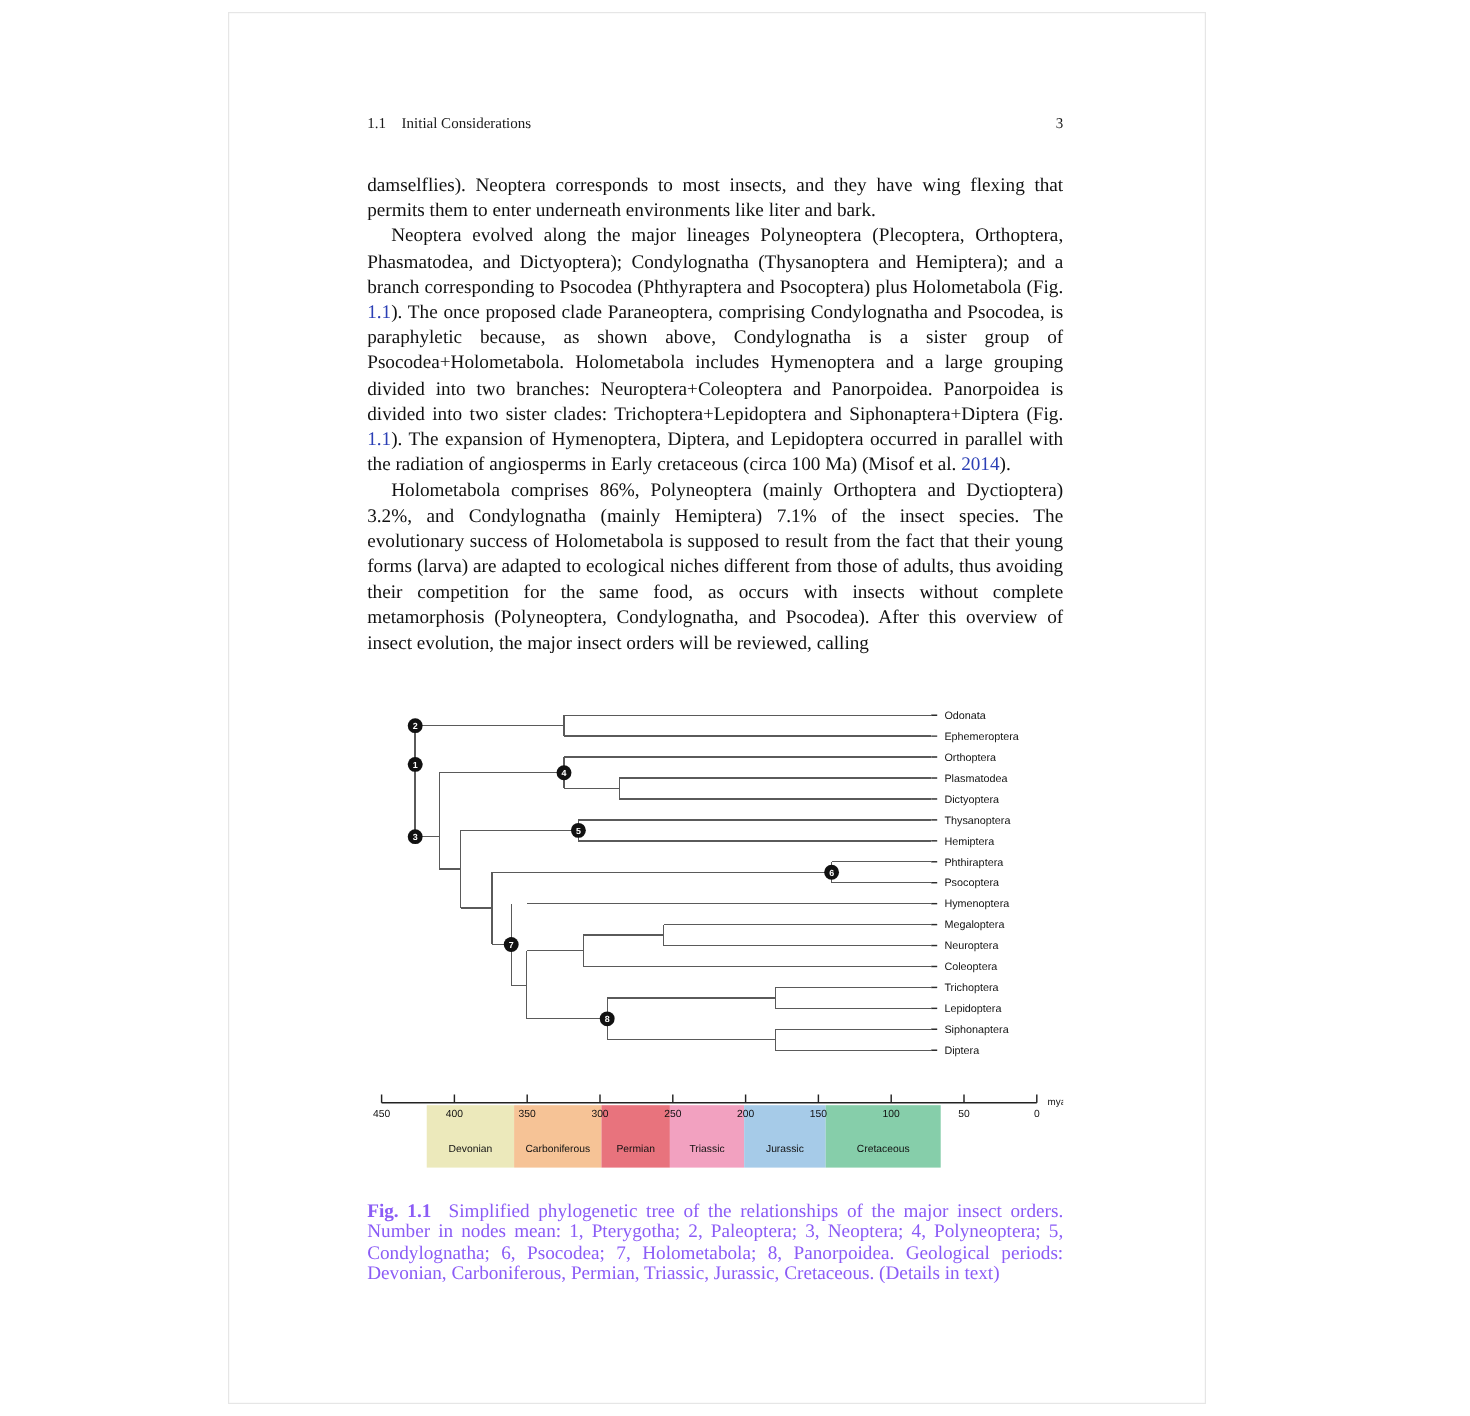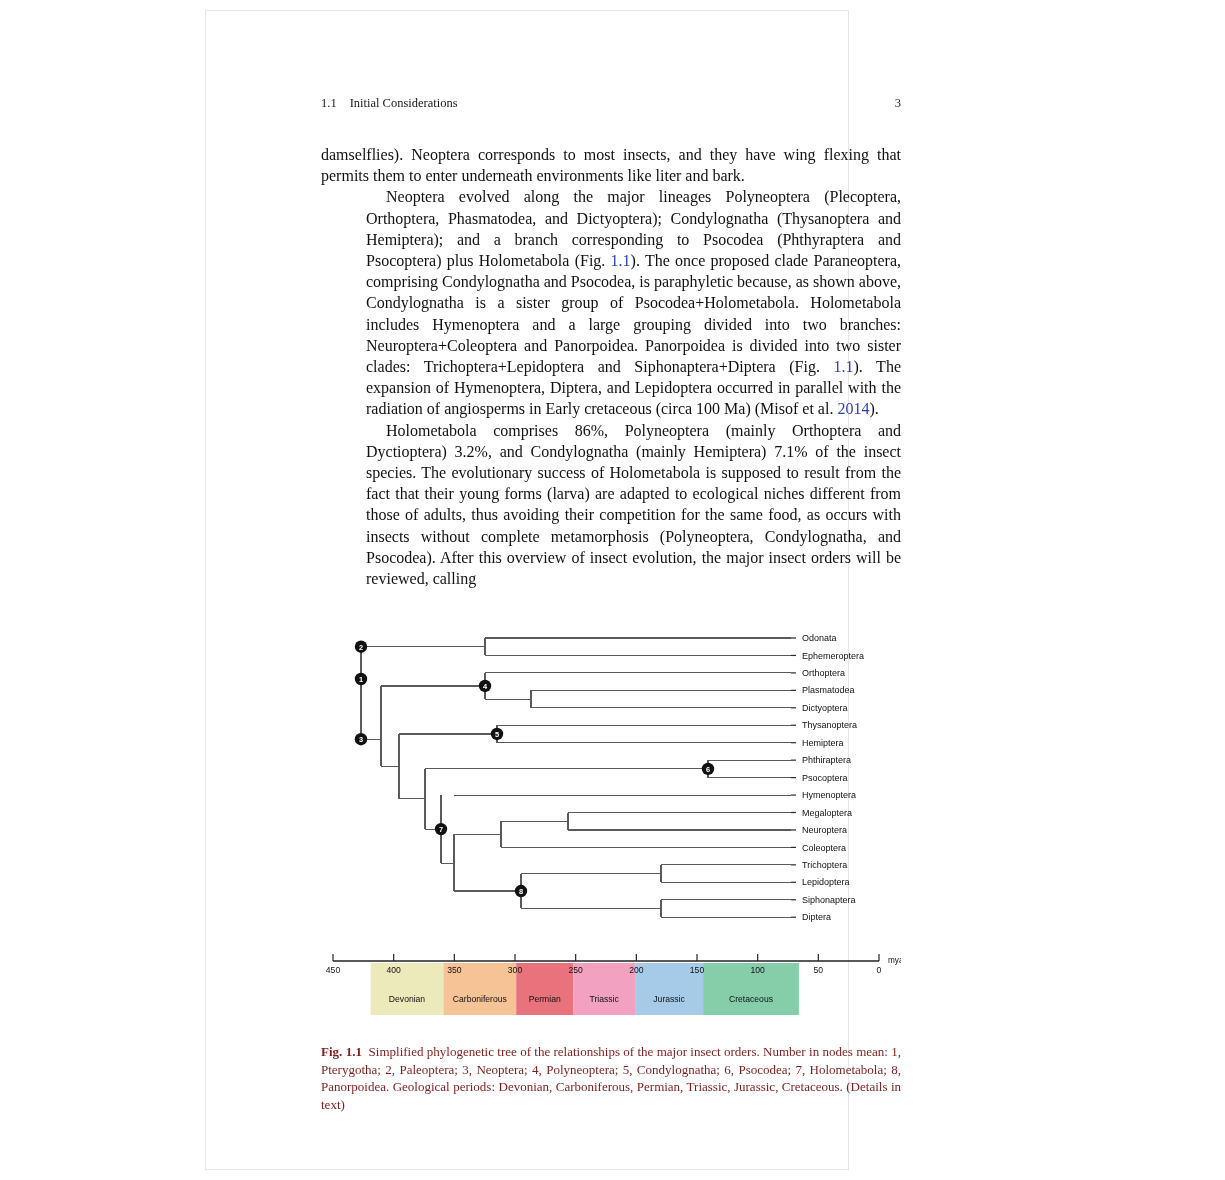--- a/index.html
+++ b/index.html
@@ -9,23 +9,23 @@
   }
   body {
     width: 1225px;
     height: 1180px;
     font-family: "Liberation Serif", serif;
     position: relative;
     overflow: hidden;
   }
   .page-sheet {
     position: absolute;
-    left: 205px;
+    left: 190px;
     top: 10px;
-    width: 644px;
+    width: 815px;
     height: 1160px;
     background: #ffffff;
     border: 1px solid #e6e6e6;
     box-sizing: border-box;
   }
   .content {
     position: absolute;
     left: 115px;
     top: 85px;
     width: 580px;
@@ -44,21 +44,21 @@
 
   
   .para {
     font-size: 16px;
     line-height: 21.2px;
     color: #111111;
     text-align: justify;
     margin: 0;
     text-indent: 0;
   }
-  .para + .para { text-indent: 20px; margin-left: 45px; }
+  .para + .para { text-indent: 20px; }
   .lnk { color: #2b3fb5; }
 
   
   .figure {
     margin-top: 36px;
     position: relative;
   }
   .tree-wrap {
     position: relative;
     width: 580px;
@@ -69,23 +69,23 @@
   .timescale-wrap {
     position: relative;
     width: 580px;
     height: 78px;
     margin-top: 8px;
   }
   .timescale-wrap svg { display: block; }
 
   .caption {
     margin-top: 22px;
-    font-size: 13px;
+    font-size: 16px;
     line-height: 17.5px;
-    color: #7f1d1d;
+    color: #8b5cf6;
     text-align: justify;
   }
   .caption b { font-weight: bold; }
 </style>
 </head>
 <body>
 
 <div class="page-sheet">
   <div class="content">
 

